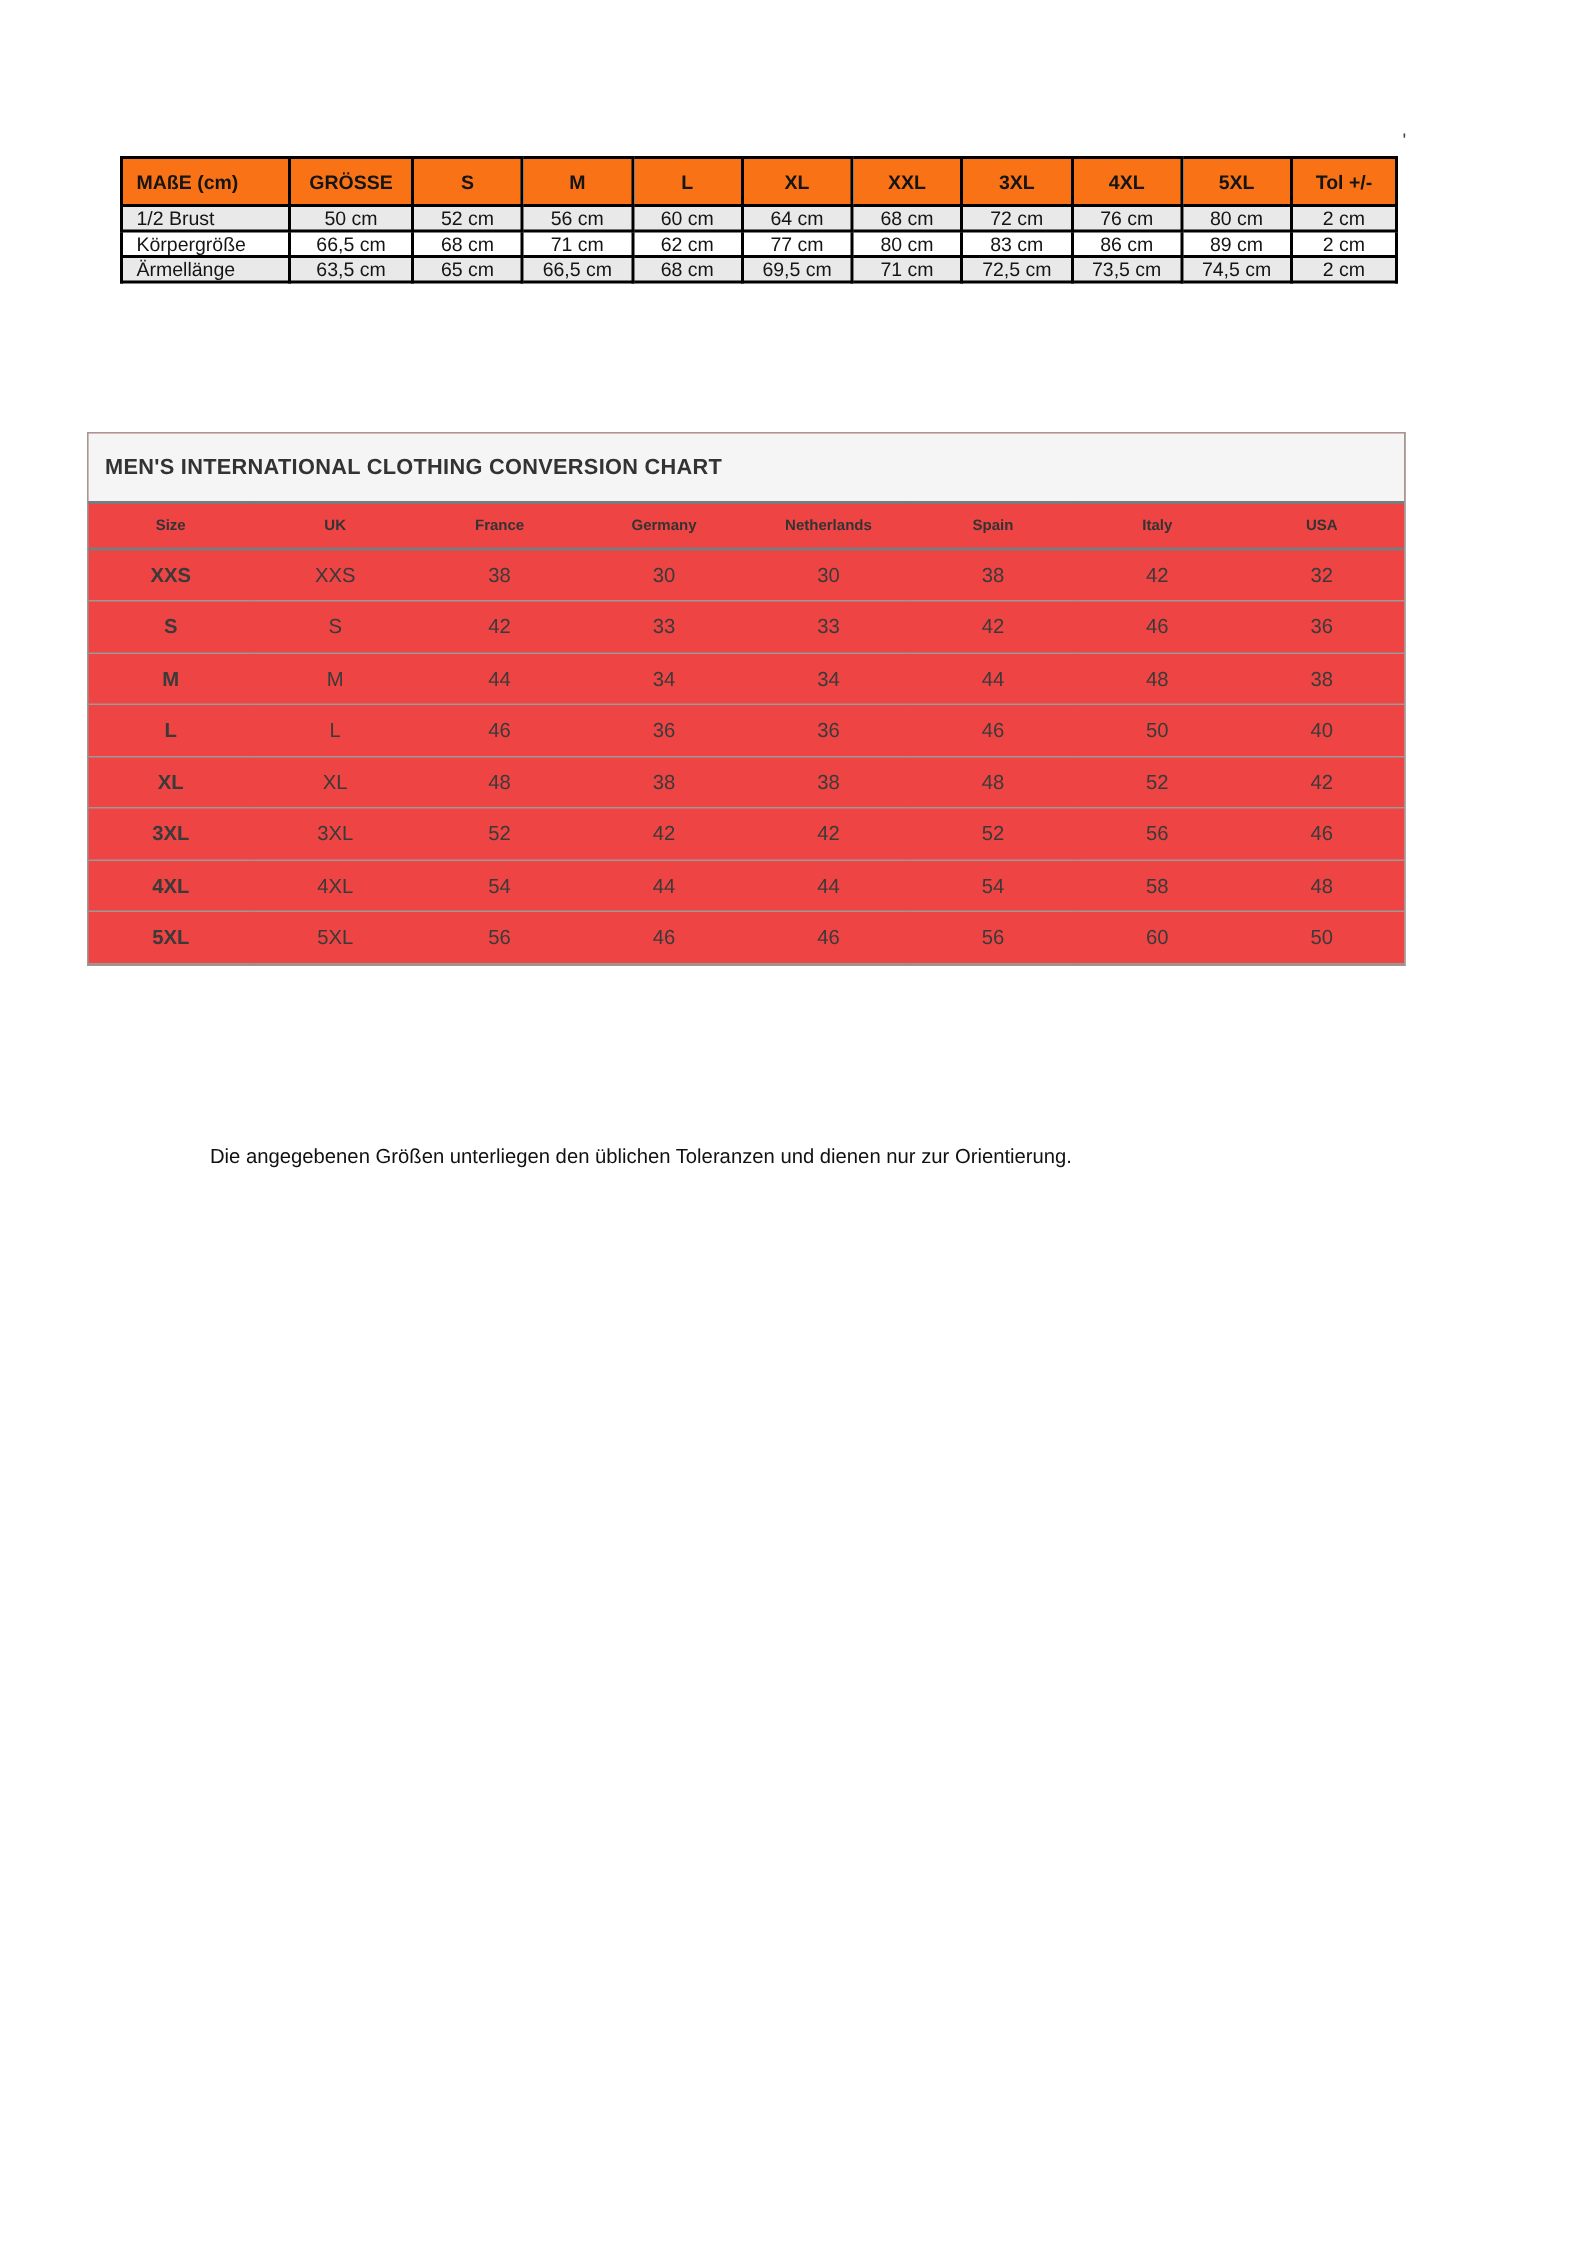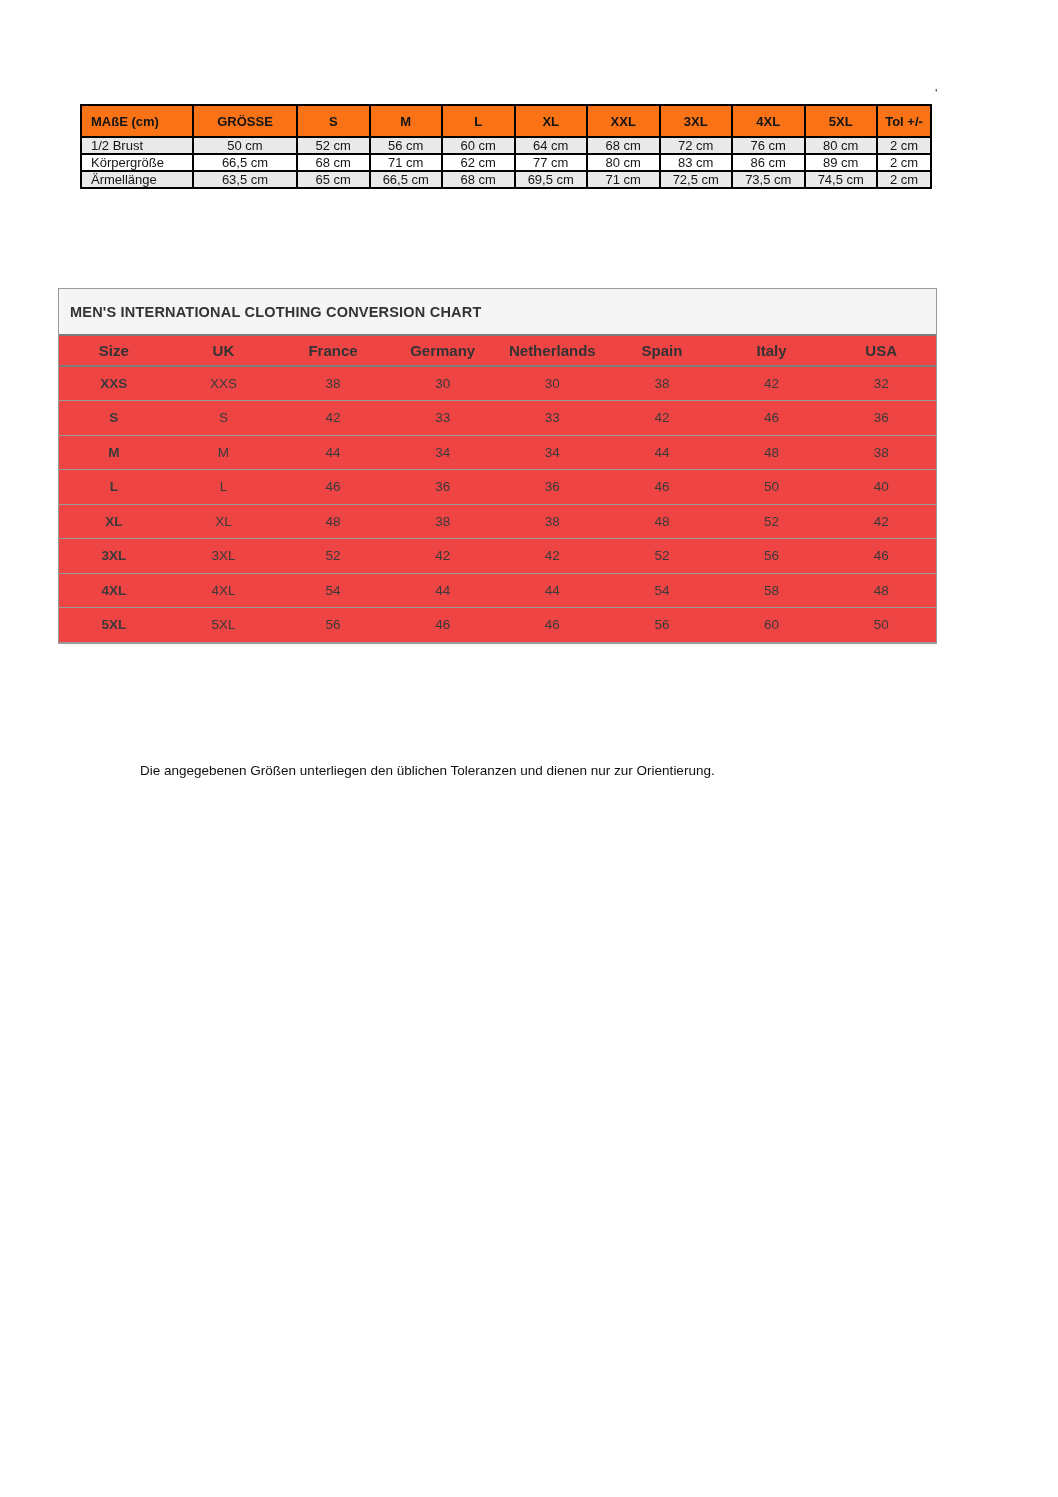--- a/index.html
+++ b/index.html
@@ -28,22 +28,22 @@
     border:2px solid #000;
     text-align:center;
     padding:0 2px;
     overflow:hidden; white-space:nowrap;
   }
   .mtable th {
     height:32px; font-weight:bold; font-size:13px;
     background:#f97316;
   }
   .mtable th:first-child { text-align:left; padding-left:9px; width:112px; }
-  .mtable th:nth-child(2) { width:104px;margin-left:37px; }
-  .mtable th:last-child { width:54px; }
+  .mtable th:nth-child(2) { width:82px;margin-left:37px; }
+  .mtable th:last-child { width:70px; }
   .mtable td { height:16px; background:#ffffff; }
   .mtable td.rowlabel { text-align:left; padding-left:9px; }
   .mtable tr.stripe td { background:#e9e9e9; }
 
   
   .chart {
     position:absolute; left:58px; top:288px;
     width:879px;
     border:1px solid #9b9b9b;
     background:#ef4444;
@@ -57,21 +57,21 @@
   }
   .ctable {
     width:100%;
     border-collapse:collapse; table-layout:fixed;
     font-size:13.5px; color:#3a3a3a;
   }
   .ctable thead th {
     border-top:2px solid #7c7c7c;
     border-bottom:2px solid #7c7c7c;
     height:31px;
-    font-weight:bold; font-size:15px; color:#333333;
+    font-weight:bold; font-size:10px; color:#333333;
     text-align:center;
   }
   .ctable tbody td {
     height:34.5px;
     border-bottom:1.5px solid #9a9a9a;
     text-align:center;
   }
   .ctable tbody td.sizecell { font-weight:bold; color:#3a3a3a; }
 
   

